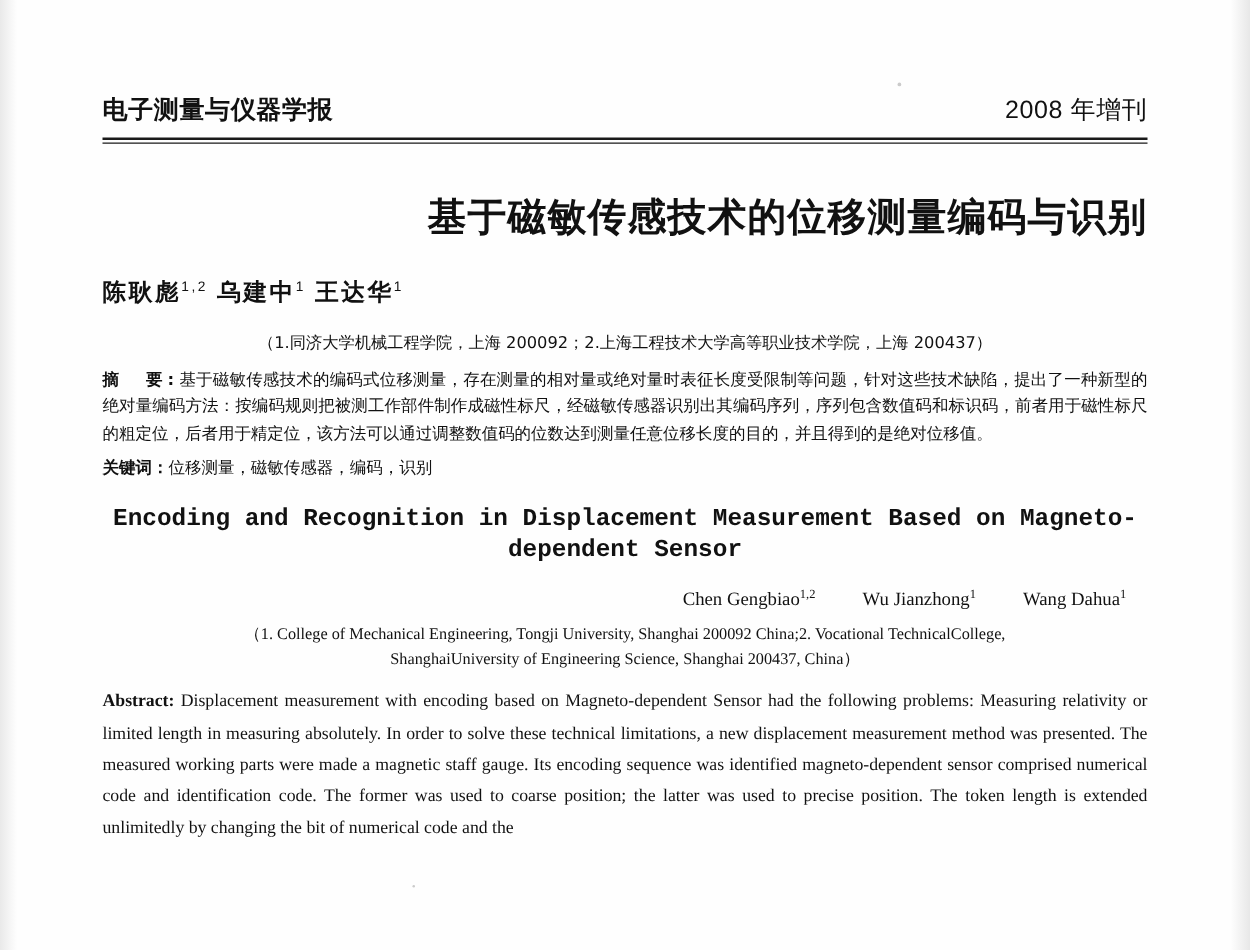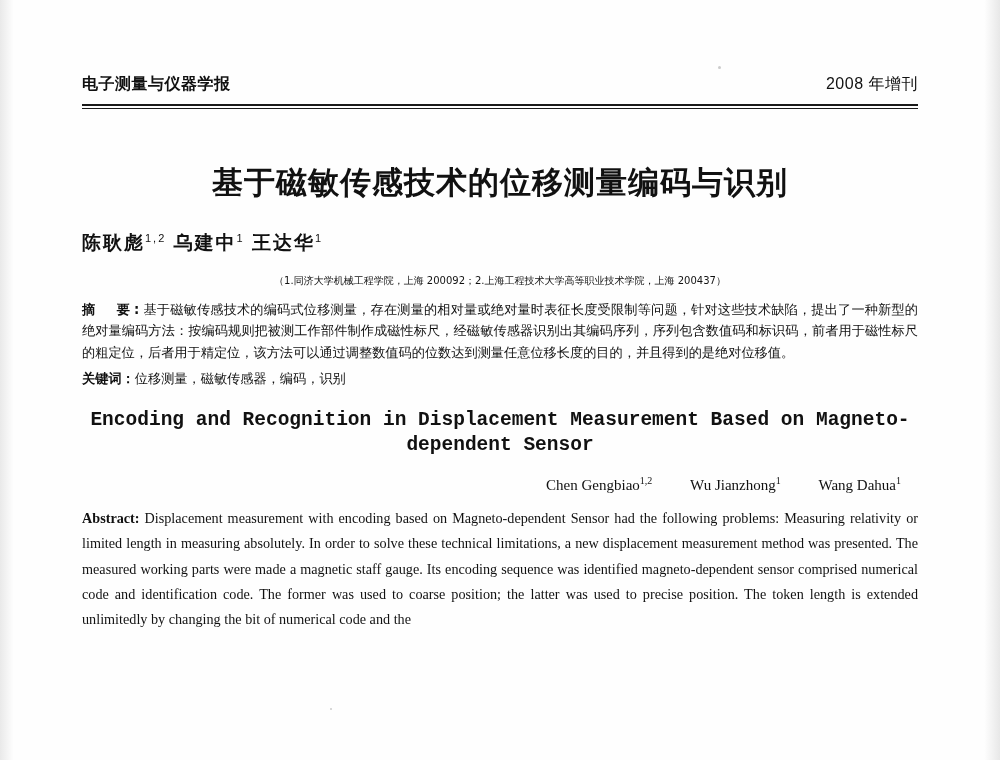--- a/index.html
+++ b/index.html
@@ -40,53 +40,53 @@
   .content {
     position: absolute;
     left: 82px;
     top: 74px;
     width: 836px;
   }
   .runhead {
     display: flex;
     justify-content: space-between;
     align-items: flex-end;
-    font-size: 16px;
+    font-size: 20px;
     font-family: "Liberation Sans", sans-serif;
     letter-spacing: .5px;
   }
   .runhead .left { font-weight: 600; }
   .runhead .right { font-weight: 400; margin-left: 34px; }
   .rule {
     margin-top: 9px;
     border-top: 2.6px solid #1a1a1a;
     border-bottom: 1px solid #1a1a1a;
     height: 2px;
   }
   .title-cn {
-    margin-top: 53px;
-    text-align: center;
+    margin-top: 38px;
+    text-align: right;
     font-size: 31px;
     font-weight: bold;
     font-family: "DejaVu Sans", sans-serif;
     letter-spacing: 1px;
   }
   .authors-cn {
     margin-top: 26px;
     text-align: left;
     font-size: 19px;
     font-weight: bold;
     font-family: Liberation Sans, sans-serif;
     letter-spacing: 2px;
   }
   .authors-cn sup { font-size: 11px; font-weight: normal; }
   .affil-cn {
     margin-top: 18px;
     text-align: center;
-    font-size: 10px;
+    font-size: 13px;
     font-family: "DejaVu Sans", sans-serif;
   }
   .abs-cn {
     margin-top: 11px;
     font-size: 13.2px;
     line-height: 1.62;
     text-align: justify;
     font-family: "DejaVu Sans", sans-serif;
   }
   .abs-cn .lab { font-weight: bold; letter-spacing: 4px; }
@@ -176,19 +176,23 @@
 
 
     <h2 class="title-en">Encoding and Recognition in Displacement Measurement Based on Magneto-dependent Sensor</h2>
 
     <div class="authors-en">
       <span class="nm"><span>Chen Gengbiao</span><sup>1,2</sup></span>
       <span class="nm"><span>Wu Jianzhong</span><sup>1</sup></span>
       <span class="nm"><span>Wang Dahua</span><sup>1</sup></span>
     </div>
 
+    <div class="affil-en">
+      <div>（1. College of Mechanical Engineering, Tongji University, Shanghai 200092 China;2. Vocational TechnicalCollege,</div>
+      <div>ShanghaiUniversity of Engineering Science, Shanghai 200437, China）</div>
+    </div>
 
     <div class="abs-en">
       <span class="lab">Abstract:</span><span> Displacement measurement with encoding based on Magneto-dependent Sensor had the following problems: Measuring relativity or limited length in measuring absolutely. In order to solve these technical limitations, a new displacement measurement method was presented. The measured working parts were made a magnetic staff gauge. Its encoding sequence was identified magneto-dependent sensor comprised numerical code and identification code. The former was used to coarse position; the latter was used to precise position. The token length is extended unlimitedly by changing the bit of numerical code and the</span>
     </div>
 
   </div>
 </div>
 
 </body></html>

